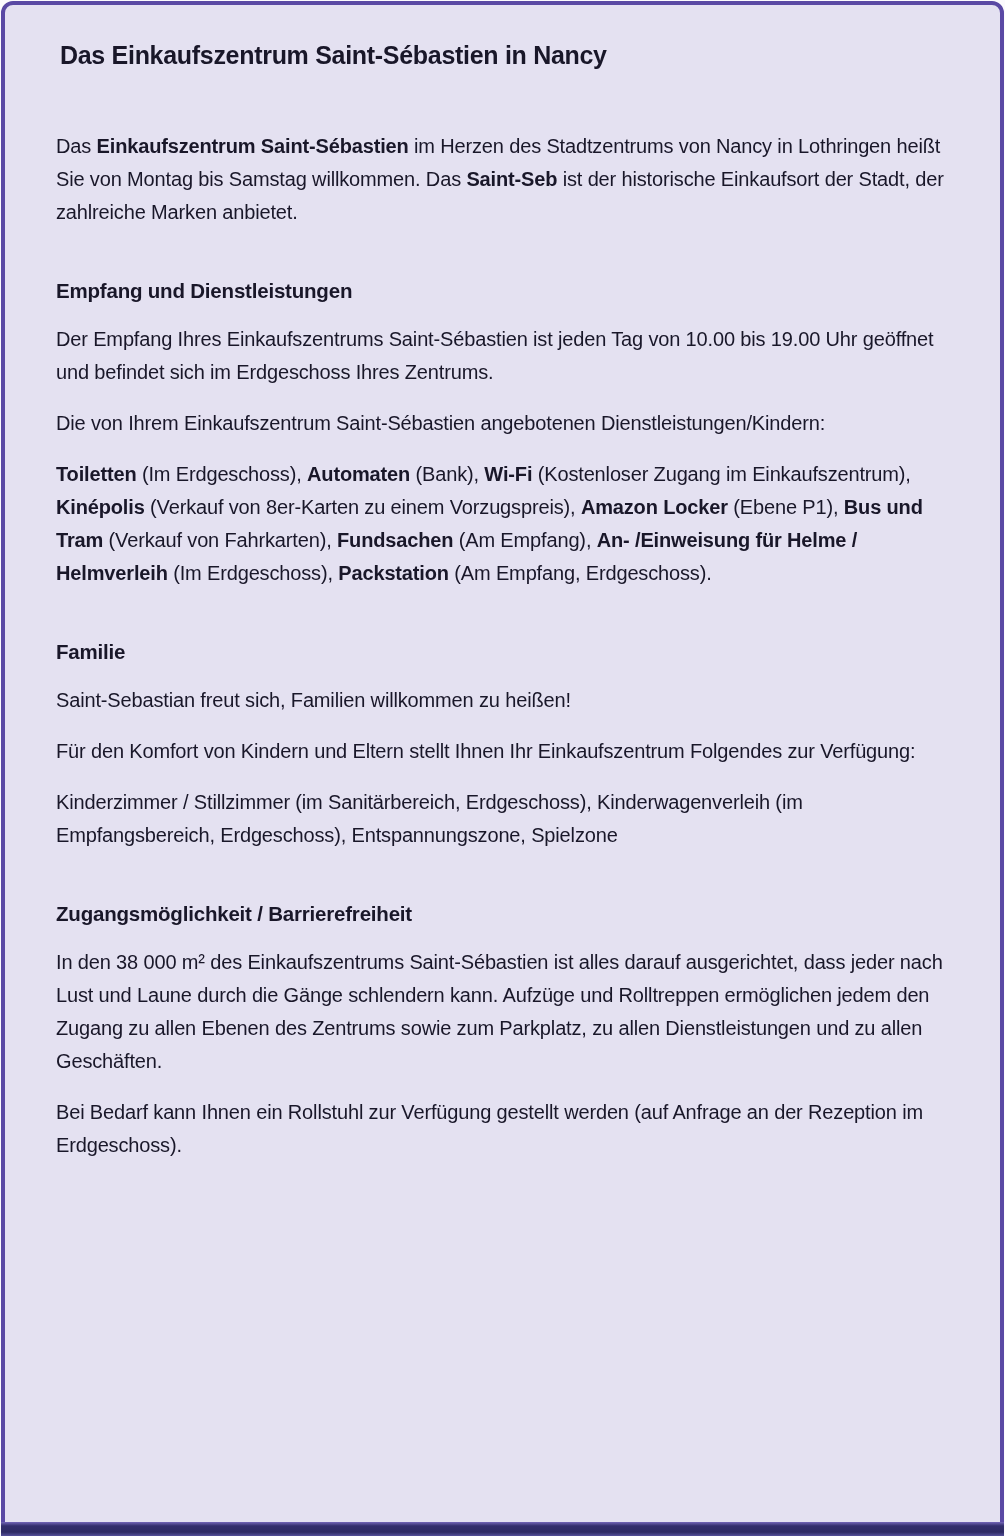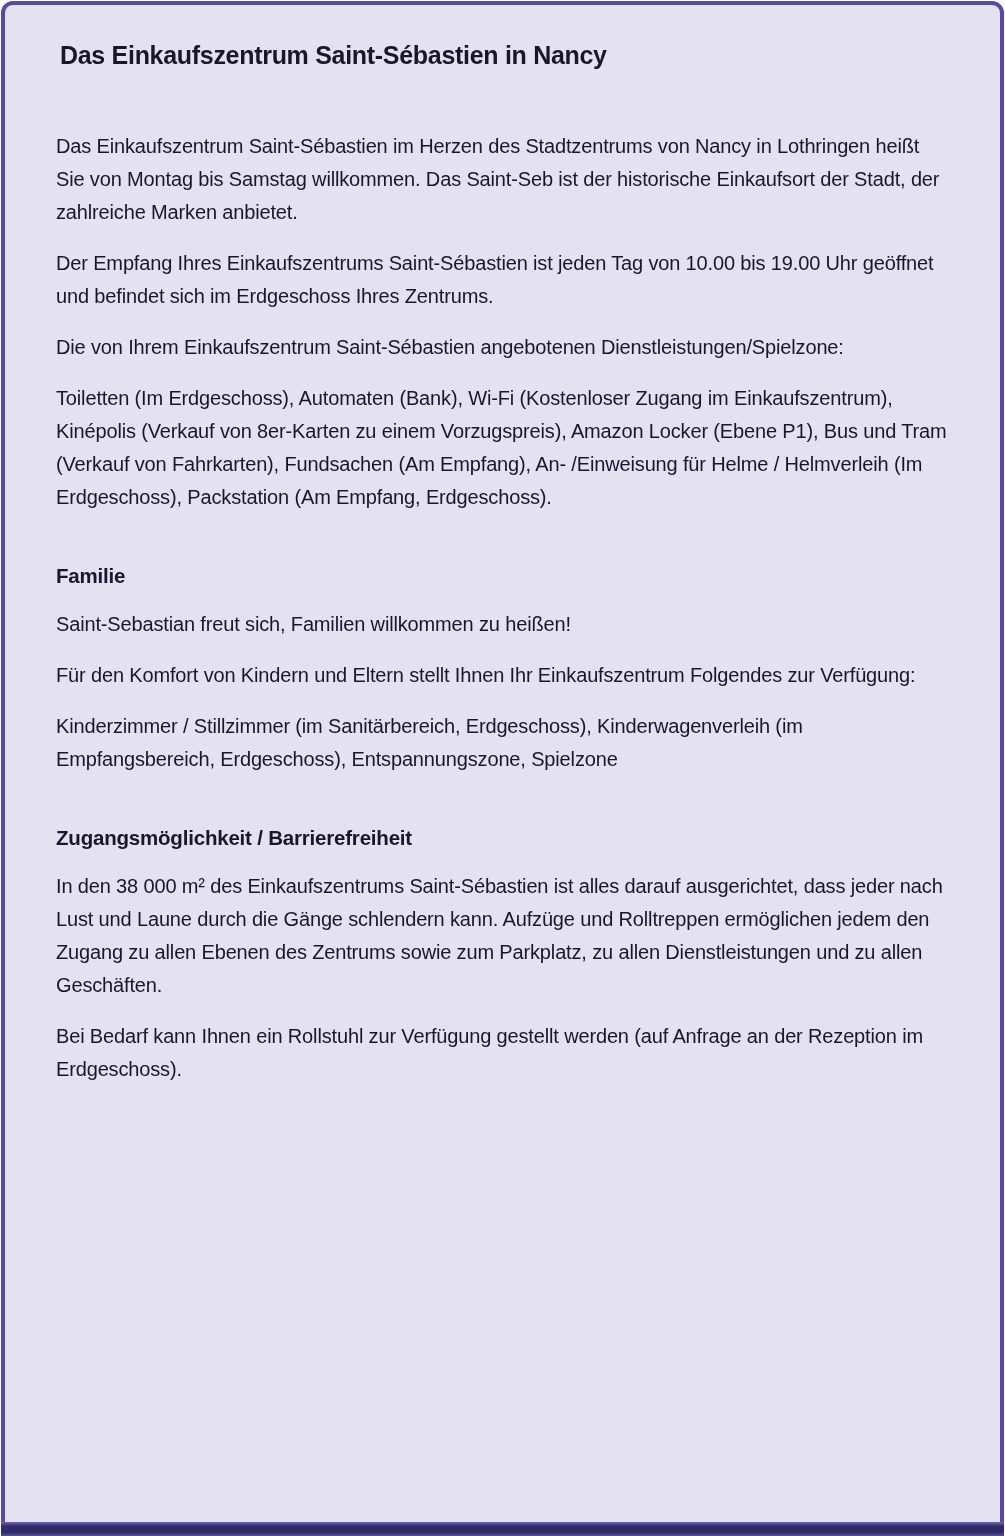--- a/index.html
+++ b/index.html
@@ -45,42 +45,43 @@
     color: var(--text);
     margin: 0 0 18px 0;
   }
   .blocks h2 {
     font-size: 20.5px;
     font-weight: 700;
     letter-spacing: -0.2px;
     color: var(--text);
     margin: 50px 0 20px 0;
   }
-  .blocks strong { font-weight: 400; }
+  .blocks strong { font-weight: 700; }
   .bottom-bar {
     position: absolute;
     left: 1px; right: 1px; bottom: 0;
     height: 14px;
     background: linear-gradient(to bottom,
       var(--bar-light) 0%,
       #332e6c 28%,
       var(--bar-dark) 72%,
       #55509a 100%);
   }
 </style>
 </head>
 <body>
 
 <div class="frame">
   <div class="content">
     <h1>Das Einkaufszentrum Saint-Sébastien in Nancy</h1>
     <div class="blocks">
         <p><span>Das </span><strong>Einkaufszentrum Saint-Sébastien</strong><span> im Herzen des Stadtzentrums von Nancy in Lothringen heißt Sie von Montag bis Samstag willkommen. Das </span><strong>Saint-Seb</strong><span> ist der historische Einkaufsort der Stadt, der zahlreiche Marken anbietet.</span></p>
+        <h2><span>Empfang und Dienstleistungen</span></h2>
         <p><span>Der Empfang Ihres Einkaufszentrums Saint-Sébastien ist jeden Tag von 10.00 bis 19.00 Uhr geöffnet und befindet sich im Erdgeschoss Ihres Zentrums.</span></p>
-        <p><span>Die von Ihrem Einkaufszentrum Saint-Sébastien angebotenen Dienstleistungen/Spielzone:</span></p>
+        <p><span>Die von Ihrem Einkaufszentrum Saint-Sébastien angebotenen Dienstleistungen/Kindern:</span></p>
         <p><strong>Toiletten</strong><span> (Im Erdgeschoss), </span><strong>Automaten</strong><span> (Bank), </span><strong>Wi-Fi</strong><span> (Kostenloser Zugang im Einkaufszentrum), </span><strong>Kinépolis</strong><span> (Verkauf von 8er-Karten zu einem Vorzugspreis), </span><strong>Amazon Locker</strong><span> (Ebene P1), </span><strong>Bus und Tram</strong><span> (Verkauf von Fahrkarten), </span><strong>Fundsachen</strong><span> (Am Empfang), </span><strong>An- /Einweisung für Helme / Helmverleih</strong><span> (Im Erdgeschoss), </span><strong>Packstation</strong><span> (Am Empfang, Erdgeschoss).</span></p>
         <h2><span>Familie</span></h2>
         <p><span>Saint-Sebastian freut sich, Familien willkommen zu heißen!</span></p>
         <p><span>Für den Komfort von Kindern und Eltern stellt Ihnen Ihr Einkaufszentrum Folgendes zur Verfügung:</span></p>
         <p><span>Kinderzimmer / Stillzimmer (im Sanitärbereich, Erdgeschoss), Kinderwagenverleih (im Empfangsbereich, Erdgeschoss), Entspannungszone, Spielzone</span></p>
         <h2><span>Zugangsmöglichkeit / Barrierefreiheit</span></h2>
         <p><span>In den 38 000 m² des Einkaufszentrums Saint-Sébastien ist alles darauf ausgerichtet, dass jeder nach Lust und Laune durch die Gänge schlendern kann. Aufzüge und Rolltreppen ermöglichen jedem den Zugang zu allen Ebenen des Zentrums sowie zum Parkplatz, zu allen Dienstleistungen und zu allen Geschäften.</span></p>
         <p><span>Bei Bedarf kann Ihnen ein Rollstuhl zur Verfügung gestellt werden (auf Anfrage an der Rezeption im Erdgeschoss).</span></p>
       </div>
   </div>

